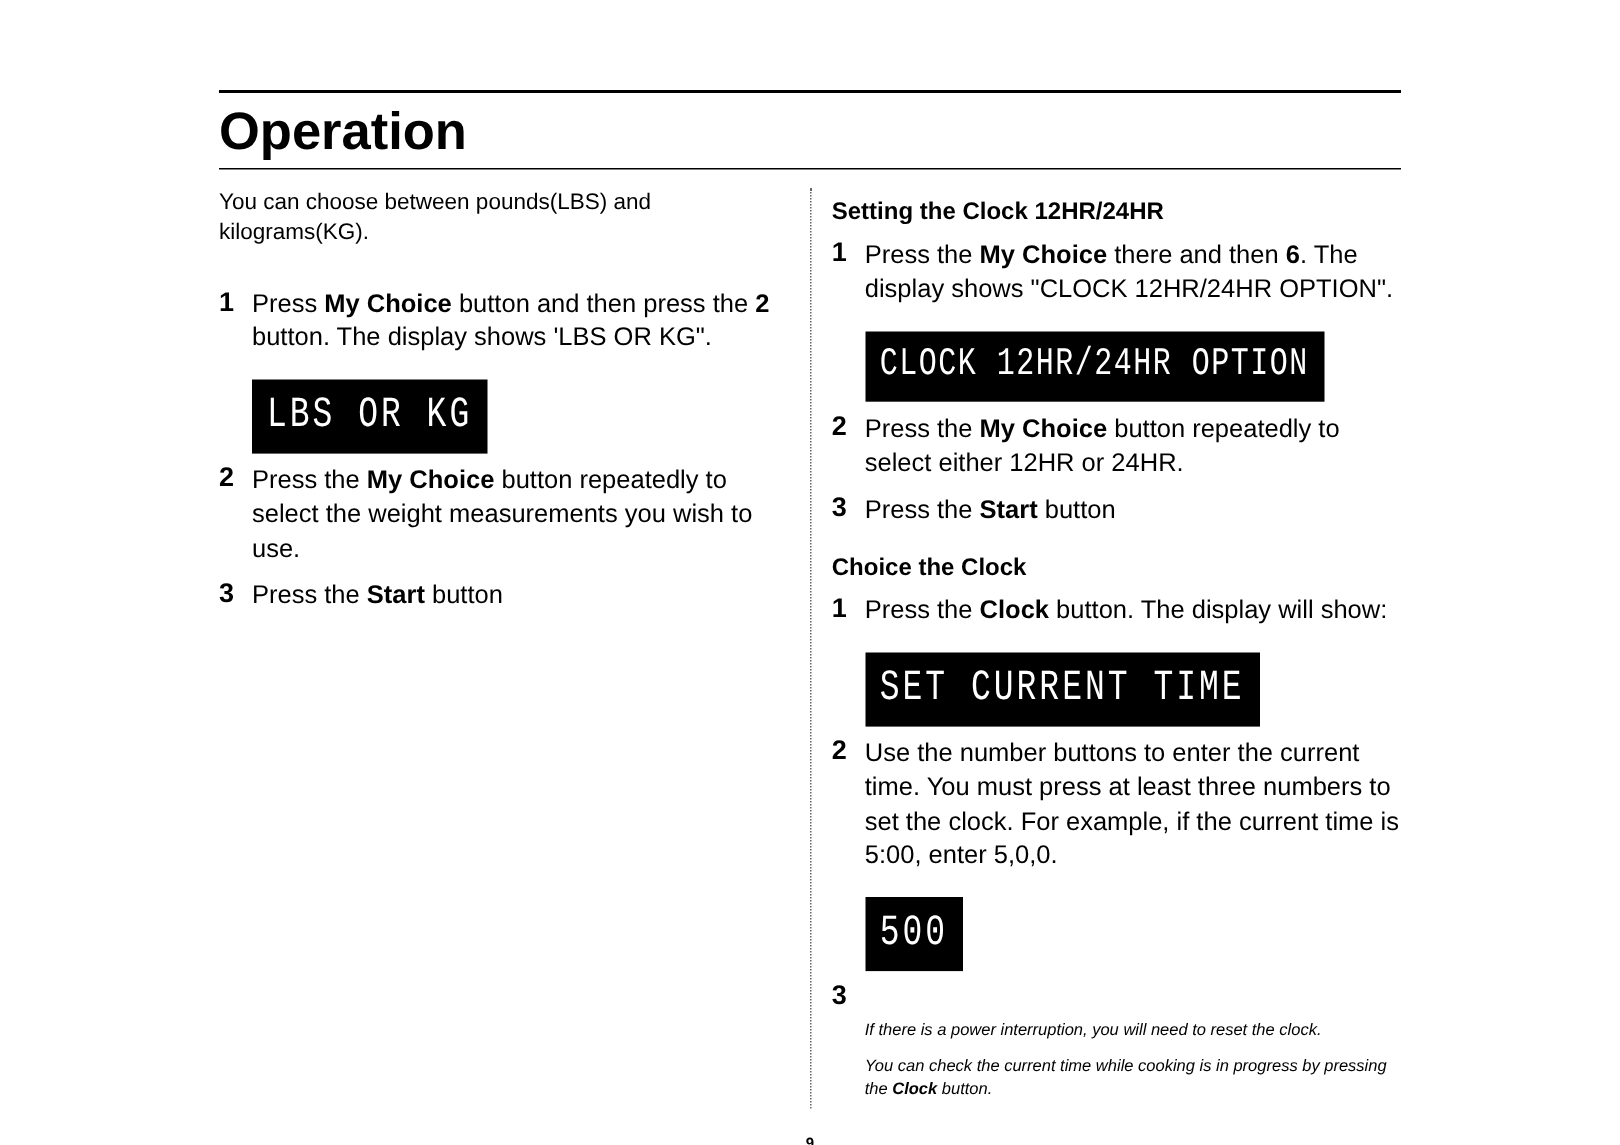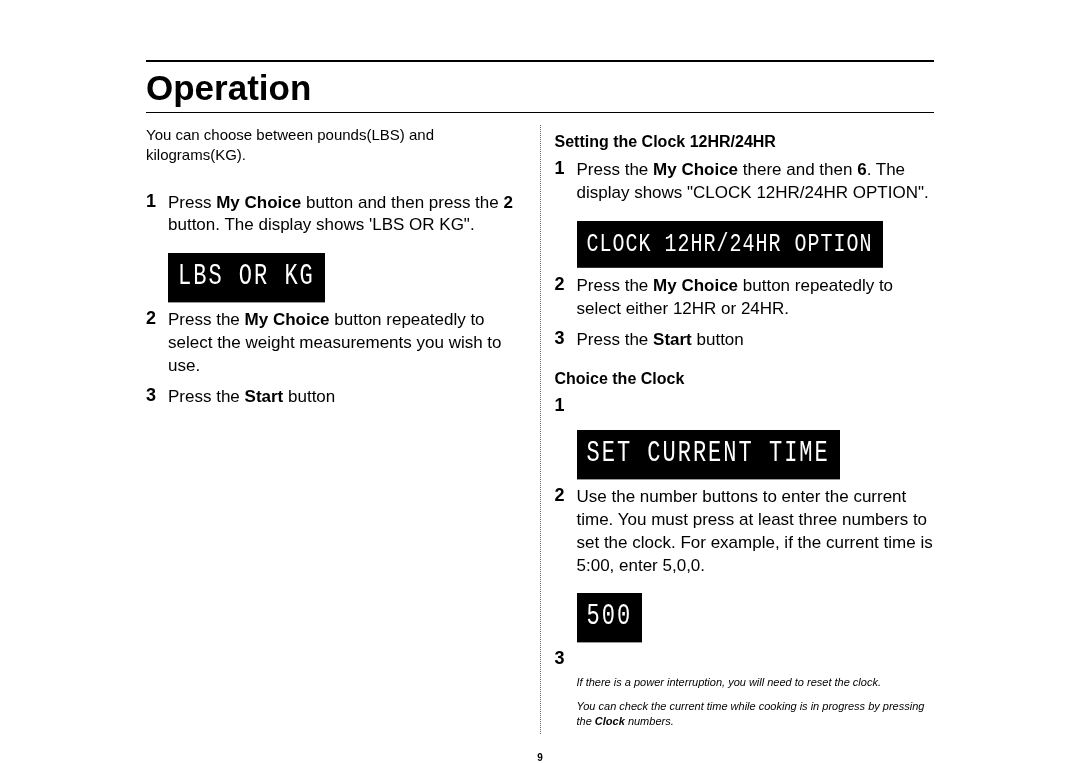--- a/index.html
+++ b/index.html
@@ -163,35 +163,38 @@
         <div class="step-num">3</div>
         <div class="step-body">
           <span>Press the </span><b>Start</b><span> button</span>
         </div>
       </div>
 
       <h2 class="sub" style="margin-top:18px">Choice the Clock</h2>
 
       <div class="step">
         <div class="step-num">1</div>
+        <div class="step-body">
+          <span>Press the </span><b>Clock</b><span> button. The display will show:</span>
+        </div>
       </div>
       <div class="lcd">SET CURRENT TIME</div>
 
       <div class="step">
         <div class="step-num">2</div>
         <div class="step-body">Use the number buttons to enter the current time. You must press at least three numbers to set the clock. For example, if the current time is 5:00, enter 5,0,0.</div>
       </div>
       <div class="lcd">500</div>
 
       <div class="step">
         <div class="step-num">3</div>
       </div>
 
       <p class="note">If there is a power interruption, you will need to reset the clock.</p>
       <p class="note">
-        <span>You can check the current time while cooking is in progress by pressing the </span><b>Clock</b><span> numbers.</span>
+        <span>You can check the current time while cooking is in progress by pressing the </span><b>Clock</b><span> button.</span>
       </p>
     </div>
   </div>
 
   <div class="page-num">9</div>
 </div>
 <div class="footer-bar"></div>
 
 </body></html>

